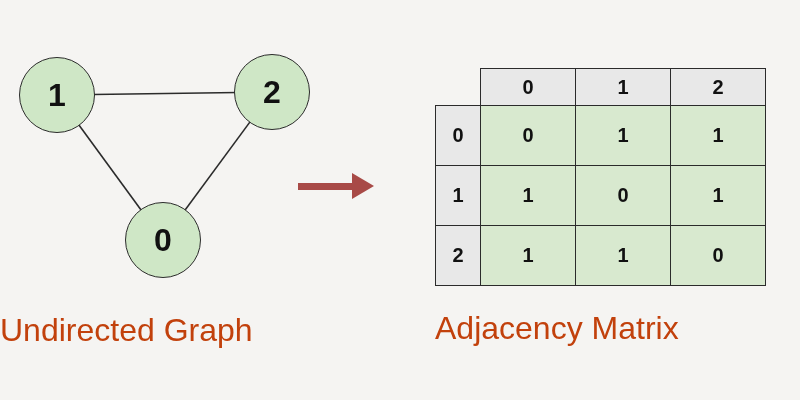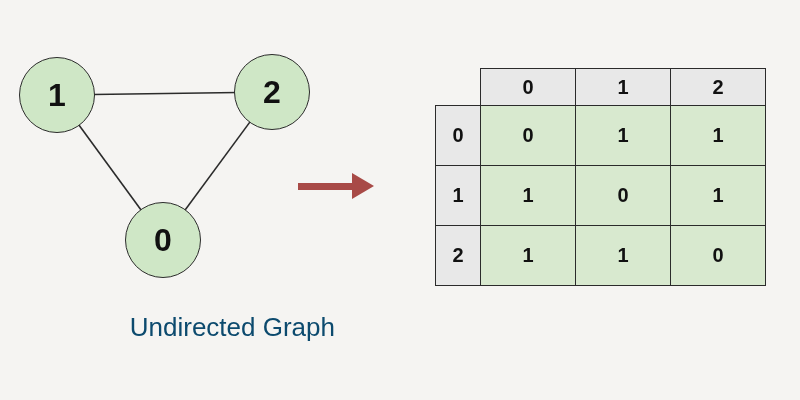--- a/index.html
+++ b/index.html
@@ -22,23 +22,23 @@
     border: 1.5px solid #2b2b2b;
     display: flex; align-items: center; justify-content: center;
     font-size: 32px; font-weight: 700; color: #111;
   }
   .node-1 { left: 19px;  top: 57px;  }
   .node-2 { left: 234px; top: 54px;  }
   .node-0 { left: 125px; top: 202px; }
 
   .caption {
     position: absolute;
-    font-size: 26px;
-    color: #0c4a6e;
-    text-align: right;
+    font-size: 32px;
+    color: #c2410c;
+    text-align: left;
   }
   .caption-graph  { left: 0px;   top: 312px; width: 335px; }
   .caption-matrix { left: 435px; top: 310px; width: 335px; }
 
   
   .arrow { position: absolute; left: 298px; top: 172px; width: 78px; height: 28px; }
   .arrow .shaft {
     position: absolute; left: 0; top: 11px;
     width: 56px; height: 7px;
     background: #a84a47;
@@ -116,14 +116,15 @@
       <tr>
         <th class="row-h">2</th>
         <td class="cell">1</td>
         <td class="cell">1</td>
         <td class="cell">0</td>
       </tr>
     </tbody>
   </table>
 
   <div class="caption caption-graph">Undirected Graph</div>
+  <div class="caption caption-matrix">Adjacency Matrix</div>
 
 </div>
 
 </body></html>

